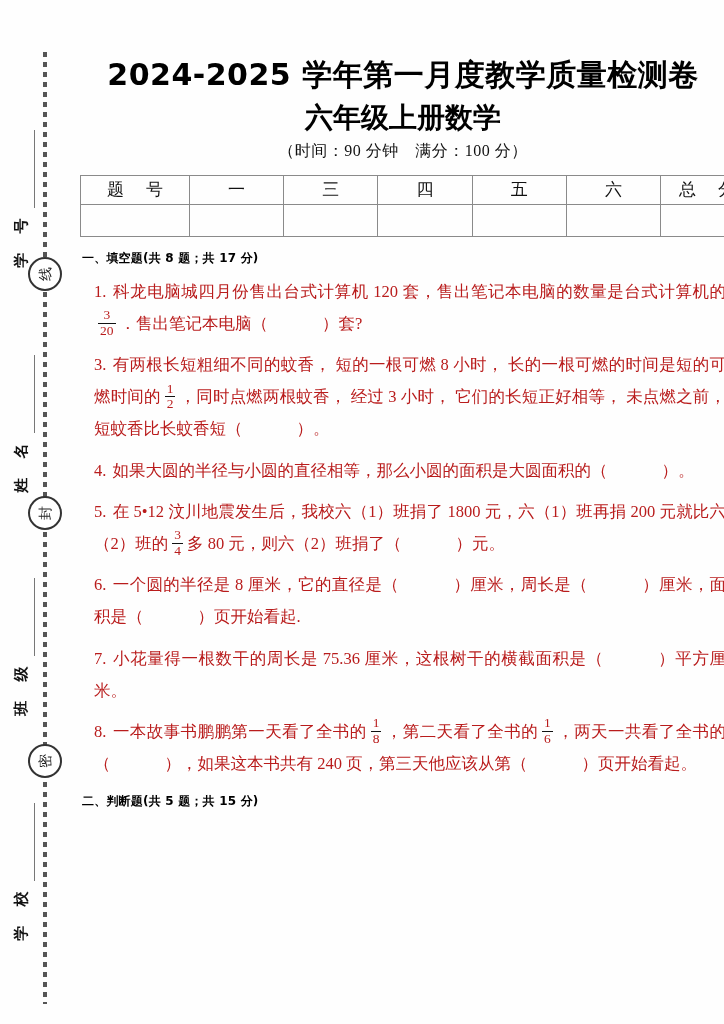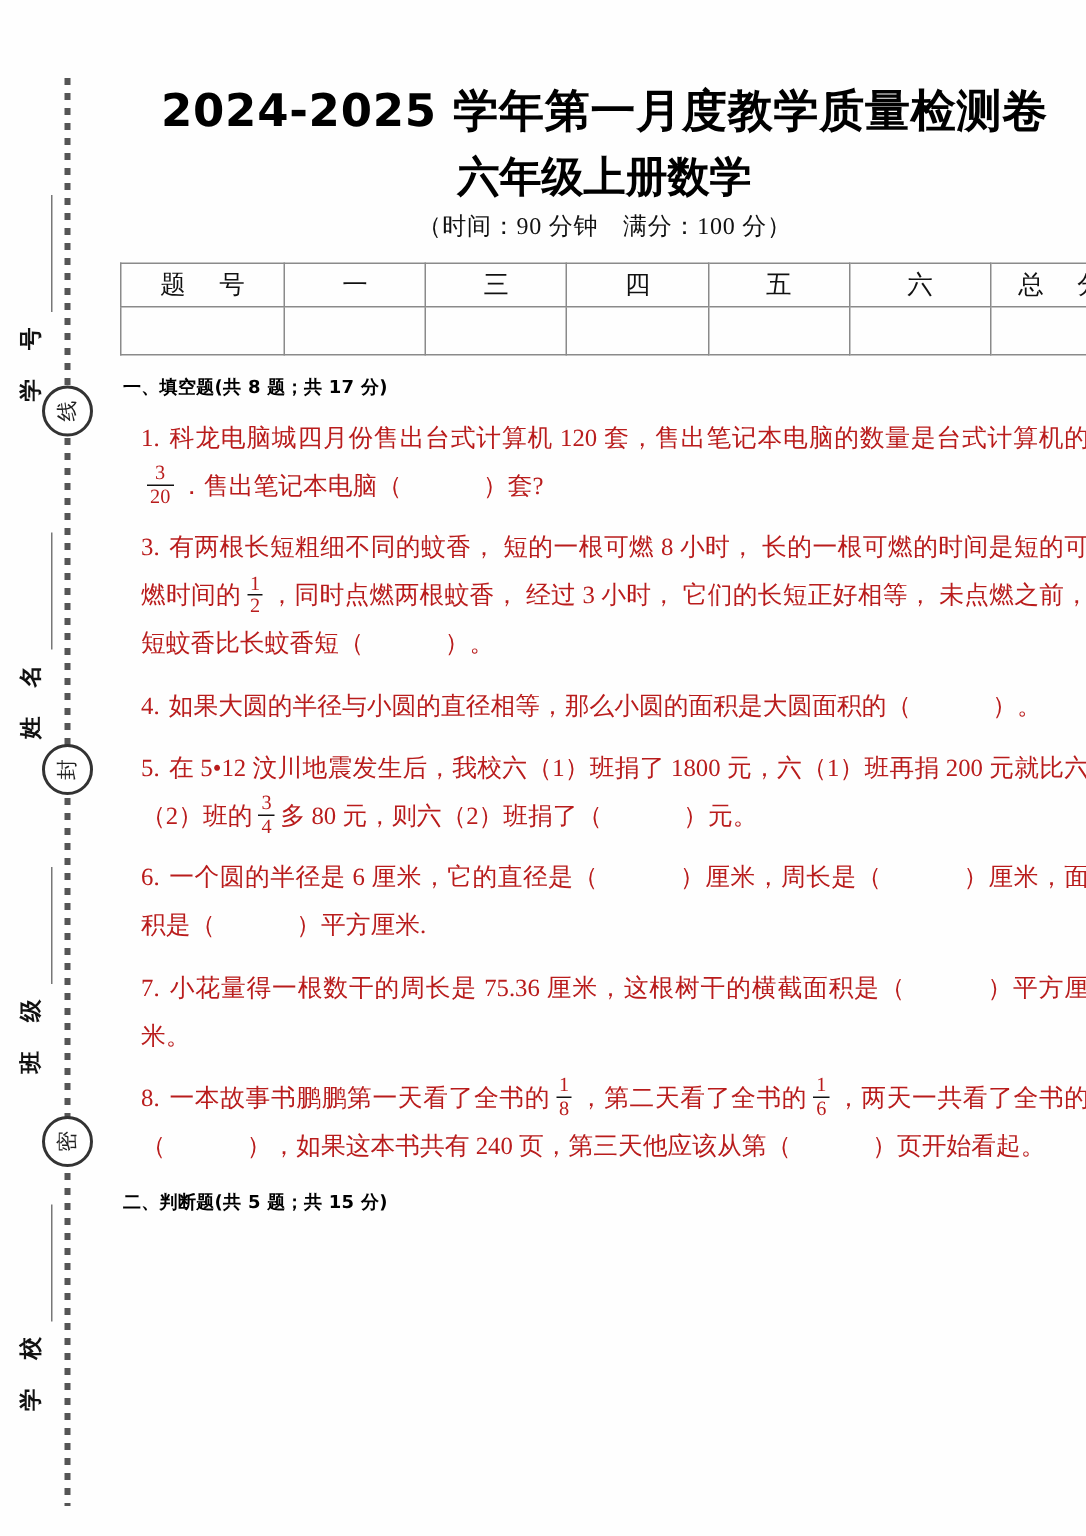--- a/index.html
+++ b/index.html
@@ -255,20 +255,20 @@
         </tbody>
       </table>
     </div>
 
     <div id="sections">
         <div class="section-head">一、填空题(共 8 题；共 17 分)</div>
         <div class="question"><span class="qnum">1.</span> <span>科龙电脑城四月份售出台式计算机 120 套，售出笔记本电脑的数量是台式计算机的</span><span class="frac"><span class="num">3</span><span class="den">20</span></span><span>．售出笔记本电脑（</span><span class="blank-paren">&nbsp;</span><span>）套?</span></div>
         <div class="question"><span class="qnum">3.</span> <span>有两根长短粗细不同的蚊香， 短的一根可燃 8 小时， 长的一根可燃的时间是短的可燃时间的</span><span class="frac"><span class="num">1</span><span class="den">2</span></span><span>，同时点燃两根蚊香， 经过 3 小时， 它们的长短正好相等， 未点燃之前， 短蚊香比长蚊香短（</span><span class="blank-paren">&nbsp;</span><span>）。</span></div>
         <div class="question"><span class="qnum">4.</span> <span>如果大圆的半径与小圆的直径相等，那么小圆的面积是大圆面积的（</span><span class="blank-paren">&nbsp;</span><span>）。</span></div>
         <div class="question"><span class="qnum">5.</span> <span>在 5•12 汶川地震发生后，我校六（1）班捐了 1800 元，六（1）班再捐 200 元就比六（2）班的</span><span class="frac"><span class="num">3</span><span class="den">4</span></span><span>多 80 元，则六（2）班捐了（</span><span class="blank-paren">&nbsp;</span><span>）元。</span></div>
-        <div class="question"><span class="qnum">6.</span> <span>一个圆的半径是 6 厘米，它的直径是（</span><span class="blank-paren">&nbsp;</span><span>）厘米，周长是（</span><span class="blank-paren">&nbsp;</span><span>）厘米，面积是（</span><span class="blank-paren">&nbsp;</span><span>）平方厘米.</span></div>
+        <div class="question"><span class="qnum">6.</span> <span>一个圆的半径是 8 厘米，它的直径是（</span><span class="blank-paren">&nbsp;</span><span>）厘米，周长是（</span><span class="blank-paren">&nbsp;</span><span>）厘米，面积是（</span><span class="blank-paren">&nbsp;</span><span>）页开始看起.</span></div>
         <div class="question"><span class="qnum">7.</span> <span>小花量得一根数干的周长是 75.36 厘米，这根树干的横截面积是（</span><span class="blank-paren">&nbsp;</span><span>）平方厘米。</span></div>
         <div class="question"><span class="qnum">8.</span> <span>一本故事书鹏鹏第一天看了全书的</span><span class="frac"><span class="num">1</span><span class="den">8</span></span><span>，第二天看了全书的</span><span class="frac"><span class="num">1</span><span class="den">6</span></span><span>，两天一共看了全书的（</span><span class="blank-paren">&nbsp;</span><span>），如果这本书共有 240 页，第三天他应该从第（</span><span class="blank-paren">&nbsp;</span><span>）页开始看起。</span></div>
         <div class="section-head">二、判断题(共 5 题；共 15 分)</div>
       </div>
 
   </div>
 </div>
 
 </body></html>

